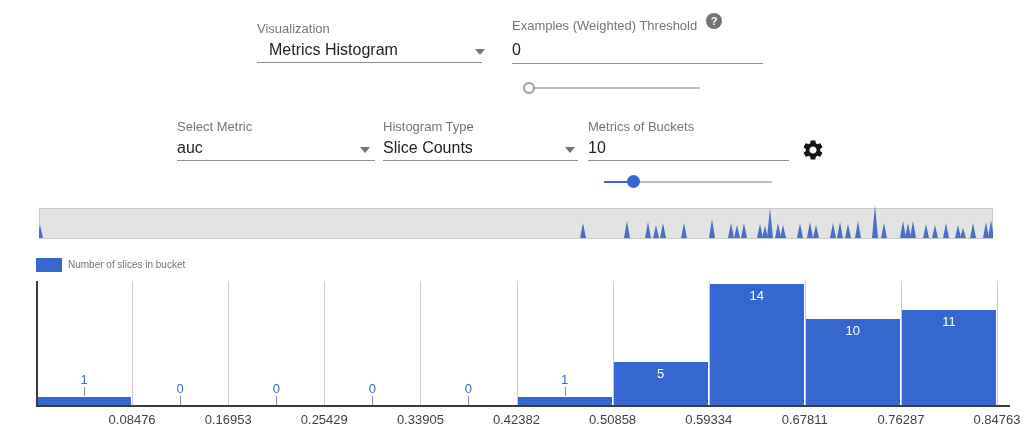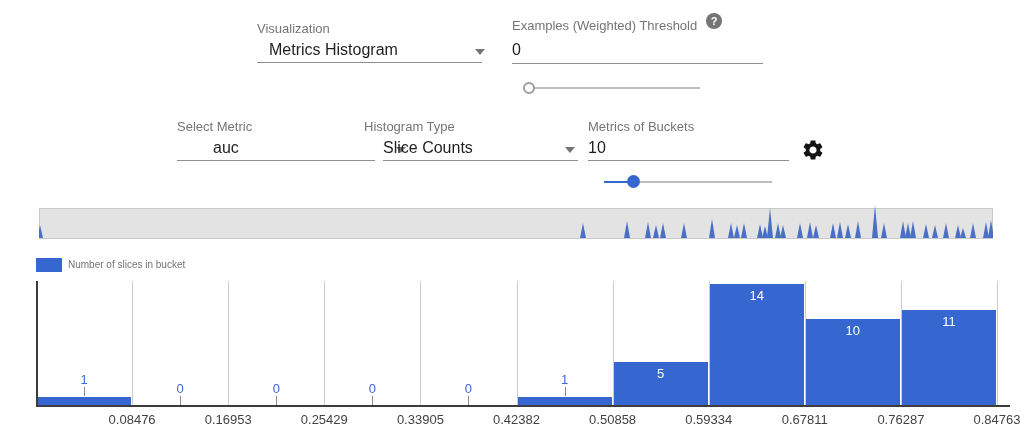--- a/index.html
+++ b/index.html
@@ -43,27 +43,27 @@
 <div class="abs help-circle" style="left:706px; top:13px;">?</div>
 <div class="abs ctl-value" style="left:512px; top:41px; width:251px;">0</div>
 <div class="underline abs" style="left:512px; top:63px; width:251px;"></div>
 
 <div class="abs" style="left:523px; top:80px; width:183px; height:16px;">
   <div class="slider-track abs" style="left:6px; top:7px; width:171px;"></div>
   <div class="handle-hollow abs" id="th-handle" style="top: 2px; left: 0px;"></div>
 </div>
 
 <div class="abs ctl-label" style="left:177px; top:119px;">Select Metric</div>
-<div class="abs" style="left:177px; top:139px; width:198px; height:22px;margin-left:36px;">
+<div class="abs" style="left:177px; top:139px; width:198px; height:22px;">
   <div class="ctl-value">auc</div>
   <div class="dd-arrow abs" style="left:183px; top:8px;"></div>
 </div>
 <div class="underline abs" style="left:177px; top:160px; width:198px;"></div>
 
-<div class="abs ctl-label" style="left:364px; top:119px;">Histogram Type</div>
+<div class="abs ctl-label" style="left:383px; top:119px;">Histogram Type</div>
 <div class="abs" style="left:383px; top:139px; width:195px; height:22px;">
   <div class="ctl-value">Slice Counts</div>
   <div class="dd-arrow abs" style="left:182px; top:8px;"></div>
 </div>
 <div class="underline abs" style="left:383px; top:160px; width:195px;"></div>
 
 <div class="abs ctl-label" style="left:588px; top:119px;">Metrics of Buckets</div>
 <div class="abs ctl-value" style="left:588px; top:139px; width:201px;">10</div>
 <div class="underline abs" style="left:588px; top:160px; width:201px;"></div>
 

